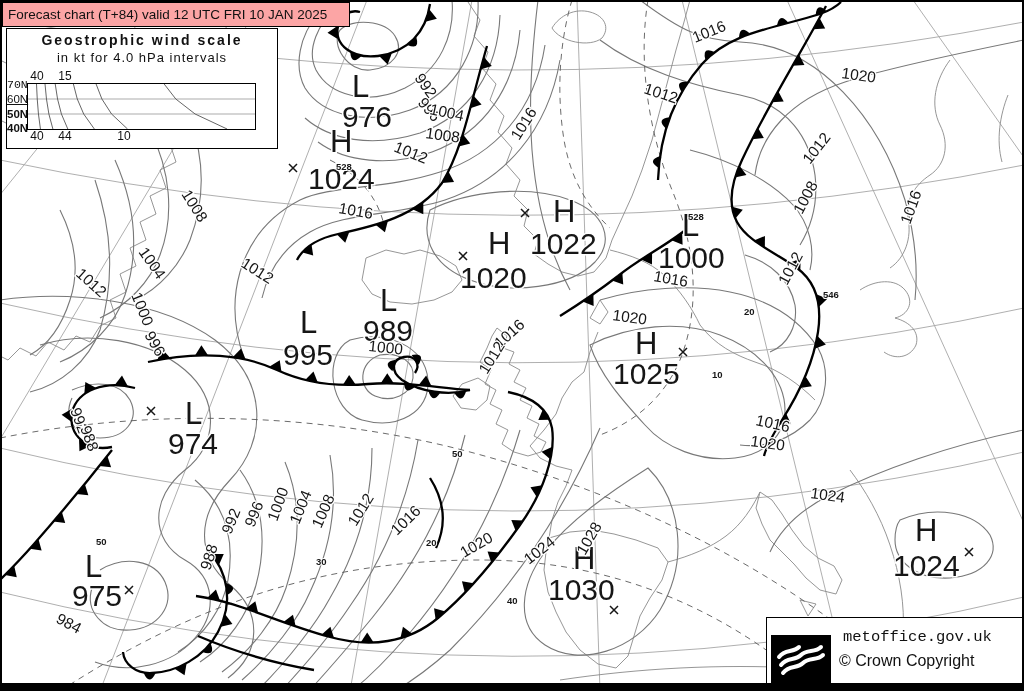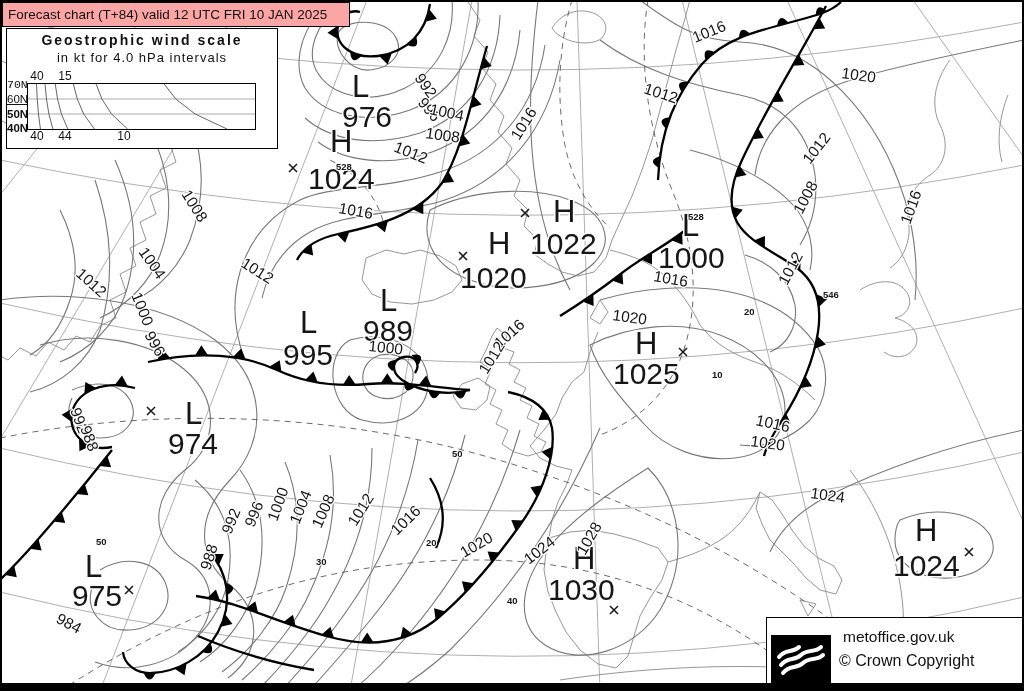--- a/index.html
+++ b/index.html
@@ -15,21 +15,21 @@
             font-size:14px;letter-spacing:2px;}
   .ws-sub{position:absolute;left:0;right:0;top:21px;text-align:center;font-size:13px;letter-spacing:1px;}
   .ws-rect{position:absolute;left:20px;top:54px;width:227px;height:45px;border:1.2px solid #000;}
   .ws-num{position:absolute;font-size:12px;width:24px;text-align:center;}
   .ws-lat{position:absolute;left:0;font-size:11.5px;}
   .brand{position:absolute;left:766px;top:617px;width:256px;height:66px;border:1.5px solid #000;
          background:#fff;z-index:20;}
   .logo-sq{position:absolute;left:4px;top:17px;width:60px;height:60px;background:#000;}
   .logo-label{position:absolute;left:0;right:0;bottom:2px;text-align:center;color:#fff;
               font-size:9px;font-weight:bold;}
-  .brand-url{position:absolute;left:76px;top:10px;font-size:15.5px;}
+  .brand-url{position:absolute;left:76px;top:10px;font-size:15.5px;font-family:Liberation Mono, monospace;}
   .brand-copy{position:absolute;left:72px;top:34px;font-size:16px;}
   .bottom-bar{position:absolute;left:2px;right:2px;bottom:2px;height:6px;background:#000;z-index:25;}
 </style>
 </head>
 <body>
 
 <div class="stage">
 
   <svg id="map" width="1024" height="691" viewBox="0 0 1024 691">
       <g>

